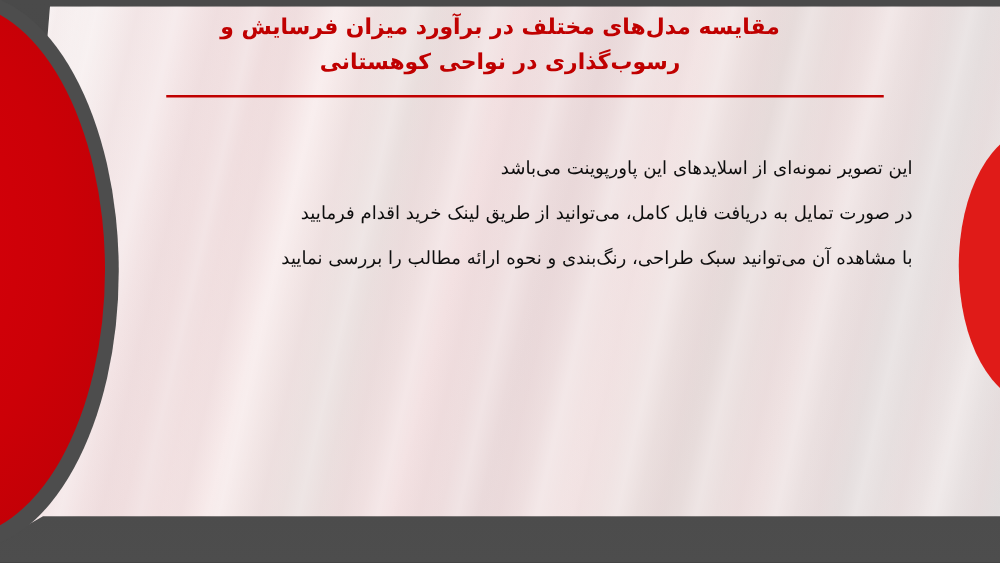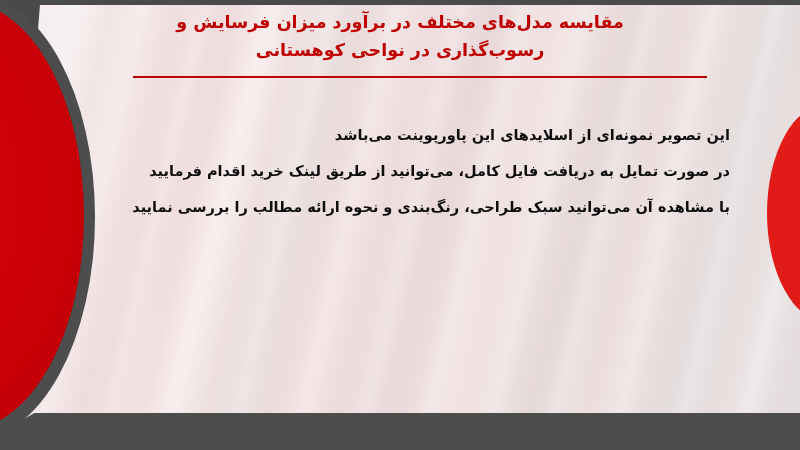--- a/index.html
+++ b/index.html
@@ -132,21 +132,21 @@
   .body {
     position: absolute;
     right: 70px;
     top: 118px;
     width: 630px;
     text-align: right;
     direction: rtl;
     color: #0d0d0d;
     font-size: 14.5px;
     line-height: 2.48;
-    font-weight: 700;
+    font-weight: 400;
   }
   .body-line { display: block; white-space: nowrap; }
 </style>
 </head>
 <body>
 
 <div id="slide">
 
   <div class="backdrop"></div>
 

